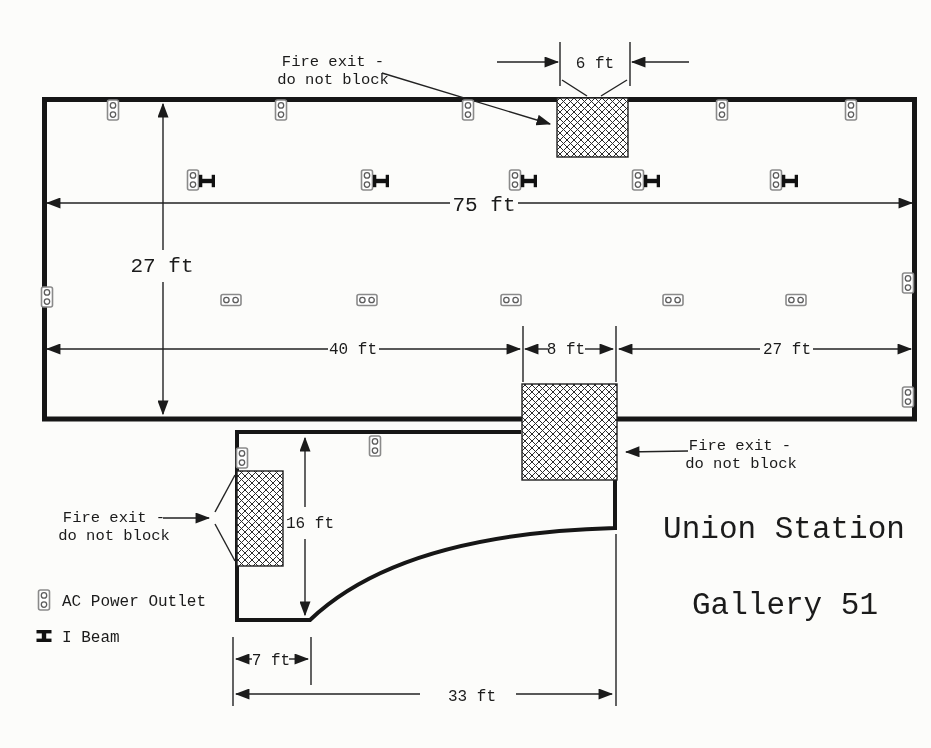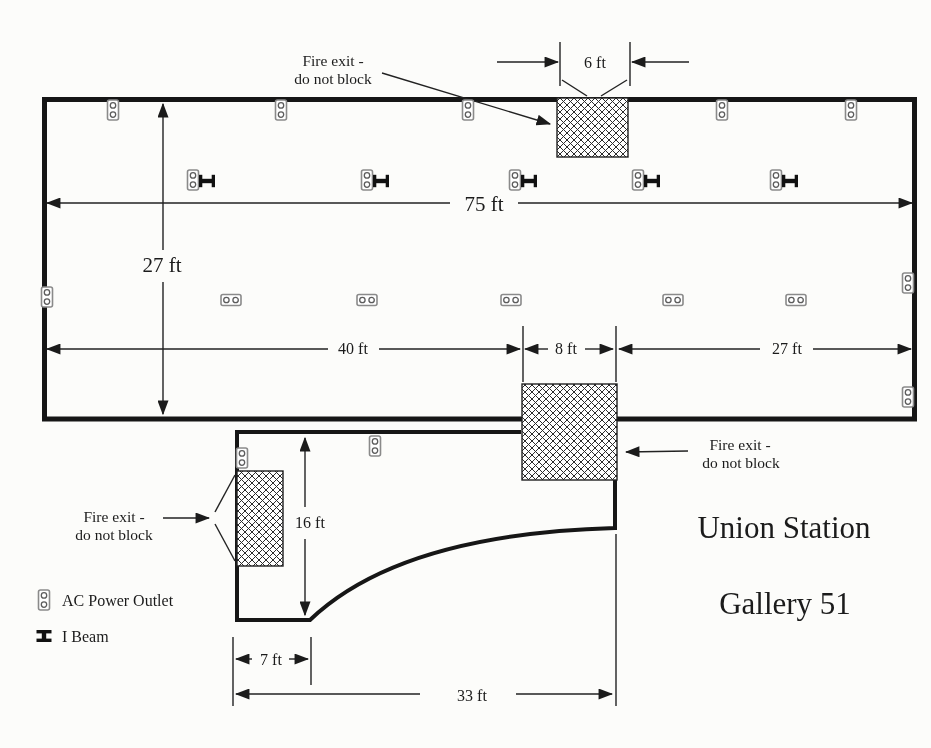--- a/index.html
+++ b/index.html
@@ -1,19 +1,19 @@
 <!DOCTYPE html>
 <html><head>
 <meta charset="utf-8">
 <title>Union Station Gallery 51</title>
 <style>
   html,body{margin:0;padding:0;background:#e8e8e8;}
   .page{
     width:931px;height:748px;background:#fcfcfa;position:relative;
-    font-family:Liberation Serif, serif;overflow:hidden;
+    font-family:Liberation Mono, monospace;overflow:hidden;
   }
   svg text{fill:#1b1b1b;}
   .dim-sm{font-size:16px;}
   .dim-lg{font-size:21px;}
   .fe-label{font-size:15.5px;}
   .title-lg{font-size:31px;}
   .legend-txt{font-size:16px;}
   .mid{text-anchor:middle;}
 </style>
 </head>

